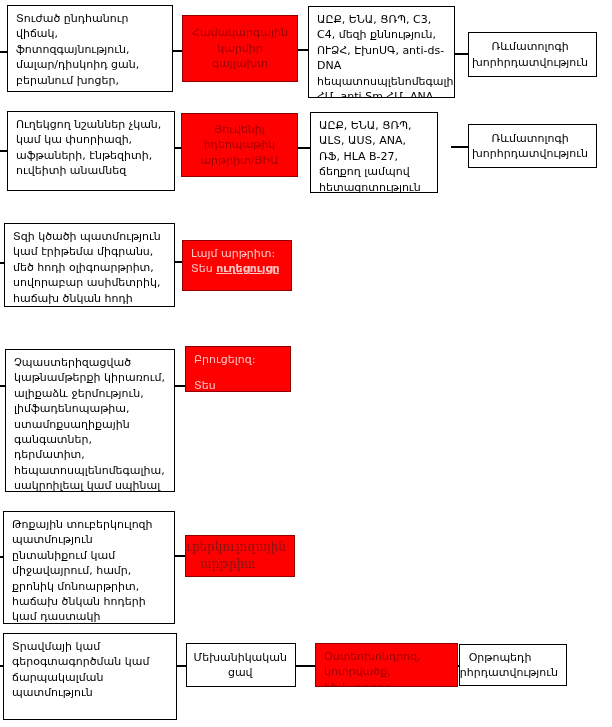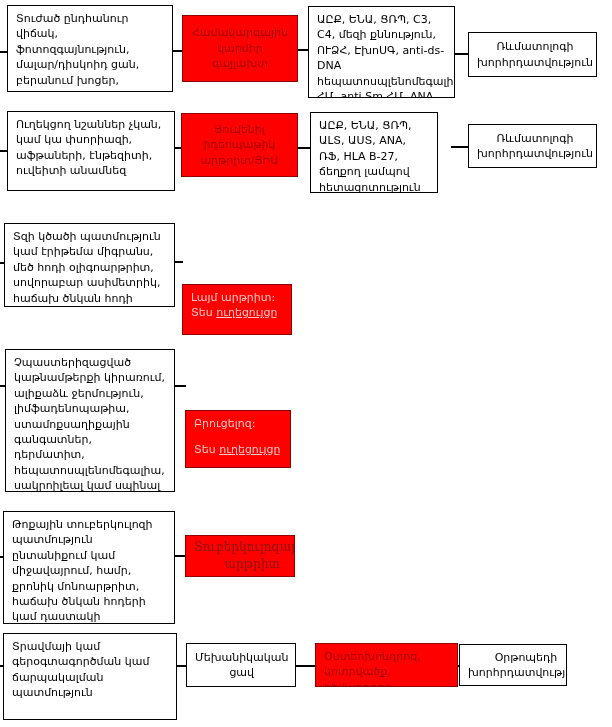--- a/index.html
+++ b/index.html
@@ -19,25 +19,25 @@
     position:absolute;box-sizing:border-box;background:#fff;
     border:1.5px solid var(--line-black);
     font-size:11px;line-height:1.4;padding:5px 8px;overflow:hidden;
   }
   .red{
     background:var(--red-box-bg);
     border:1px solid var(--red-box-border);
     color:var(--dark-red-text);
   }
   .center{
-    display:flex;flex-direction:column;align-items:flex-start;justify-content:center;
+    display:flex;flex-direction:column;align-items:flex-end;justify-content:center;
     text-align:center;
   }
-  .linkbox{color:var(--pink-link-text);margin-top:44px;}
-  .glink{text-decoration:underline;cursor:pointer;}
+  .linkbox{color:var(--pink-link-text);}
+  .glink{text-decoration:underline;cursor:pointer;font-weight:bold;}
   .serifbox{
     font-family:"DejaVu Serif",serif;
     color:var(--maroon-serif-text);font-size:12px;
   }
   .hline{position:absolute;height:1.5px;background:var(--line-black);}
   .para2{margin-top:11px;}
 </style>
 </head>
 <body>
 
@@ -97,21 +97,21 @@
     <span>Տզի կծածի պատմություն կամ էրիթեմա միգրանս, մեծ հոդի օլիգոարթրիտ, սովորաբար ասիմետրիկ, հաճախ ծնկան հոդի ընդգրկումով</span>
   </div>
   <div class="box red linkbox" style="left:182px;top:240px;width:110px;height:51px">
     <div>Լայմ արթրիտ:</div>
     <div><span>Տես </span><span class="glink">ուղեցույցը</span></div>
   </div>
 
   <div class="box" style="left:5px;top:349px;width:170px;height:143px">
     <span>Չպաստերիզացված կաթնամթերքի կիրառում, ալիքաձև ջերմություն, լիմֆադենոպաթիա, ստամոքսաղիքային գանգատներ, դերմատիտ, հեպատոսպլենոմեգալիա, սակրոիլեալ կամ սպինալ հեղերի ախտահարում</span>
   </div>
-  <div class="box red linkbox" style="left:185px;top:366px;width:106px;height:58px">
+  <div class="box red linkbox" style="left:185px;top:346px;width:106px;height:46px">
     <div>Բրուցելոզ:</div>
     <div class="para2"><span>Տես </span><span class="glink">ուղեցույցը</span></div>
   </div>
 
   <div class="box" style="left:3px;top:511px;width:172px;height:113px">
     <span>Թոքային տուբերկուլոզի պատմություն ընտանիքում կամ միջավայրում, համր, քրոնիկ մոնոարթրիտ, հաճախ ծնկան հոդերի կամ դաստակի</span>
   </div>
   <div class="box red center serifbox" style="left:185px;top:535px;width:110px;height:42px">
     <span>Տուբերկուլոզային արթրիտ</span>
   </div>

